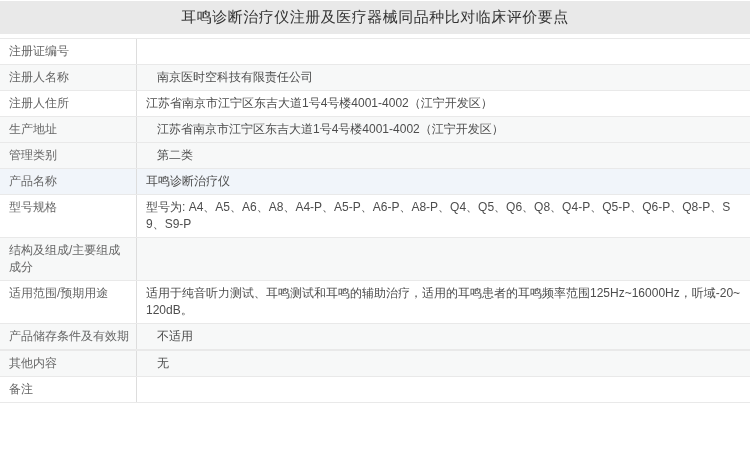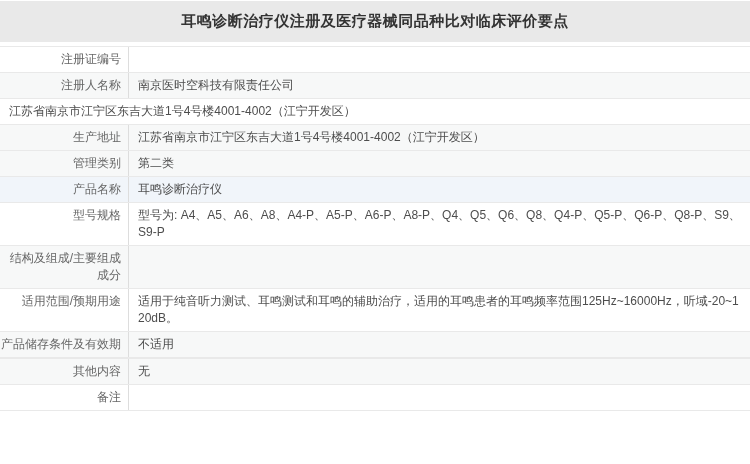--- a/index.html
+++ b/index.html
@@ -14,43 +14,43 @@
     --page-bg:#ffffff;
   }
   html,body{
     margin:0;padding:0;
     width:750px;height:464px;overflow:hidden;
     background:var(--page-bg);
     font-family:"Liberation Sans","DejaVu Sans",sans-serif;
   }
   .title-bar{
     margin-top:1px;
-    height:41px;
+    height:33px;
     background:var(--title-bar-bg);
     display:flex;align-items:center;justify-content:center;
-    font-size:15px;font-weight:bold;color:var(--title-text);
+    font-size:15px;font-weight:normal;color:var(--title-text);
     letter-spacing:0.5px;
   }
   .info-table{
     margin-top:4px;
     border-top:1px solid var(--border);
     width:750px;
   }
   .row{
     display:flex;
     border-bottom:1px solid var(--border);
     background:#ffffff;
   }
-  .row.even{background:var(--row-alt-bg);}
+  .row.even{background:var(--row-alt-bg);gap:11px;}
   .row.highlight{background:var(--row-highlight-bg);}
   .cell-label{
     flex:0 0 120px;
     width:120px;
-    padding:4px 7px 4px 1px;
-    text-align:right;
+    padding:4px 7px 4px 9px;
+    text-align:left;
     color:var(--label-text);
     font-size:12px;
     line-height:17px;
     border-right:1px solid var(--divider);
   }
   .cell-value{
     flex:1 1 auto;
     padding:4px 5px 4px 9px;
     color:var(--value-text);
     font-size:12px;
@@ -67,20 +67,21 @@
 
 <div class="info-table" id="table-root">
     <div class="row">
       <div class="cell-label">注册证编号</div>
     </div>
     <div class="row even">
       <div class="cell-label">注册人名称</div>
       <div class="cell-value">南京医时空科技有限责任公司</div>
     </div>
     <div class="row">
+      <div class="cell-label">注册人住所</div>
       <div class="cell-value">江苏省南京市江宁区东吉大道1号4号楼4001-4002（江宁开发区）</div>
     </div>
     <div class="row even">
       <div class="cell-label">生产地址</div>
       <div class="cell-value">江苏省南京市江宁区东吉大道1号4号楼4001-4002（江宁开发区）</div>
     </div>
     <div class="row even">
       <div class="cell-label">管理类别</div>
       <div class="cell-value">第二类</div>
     </div>

